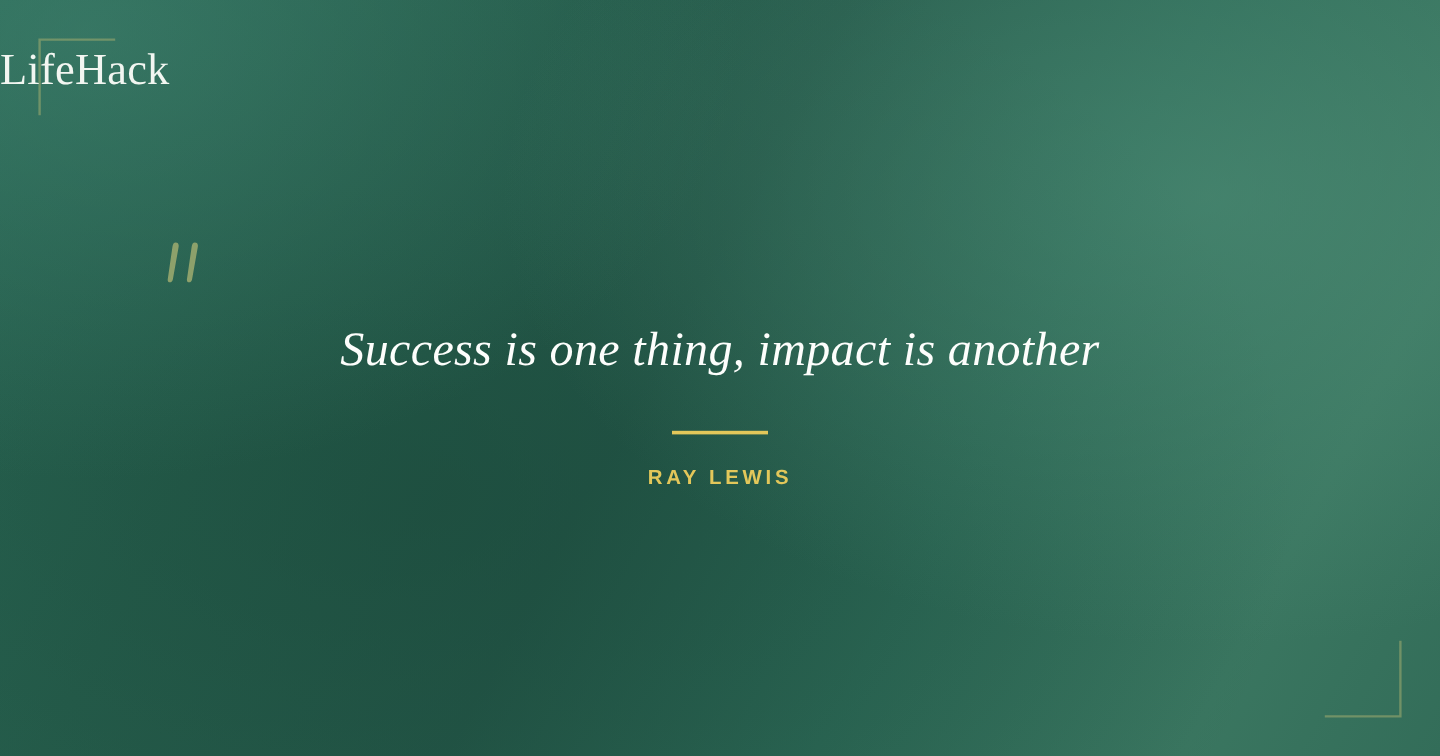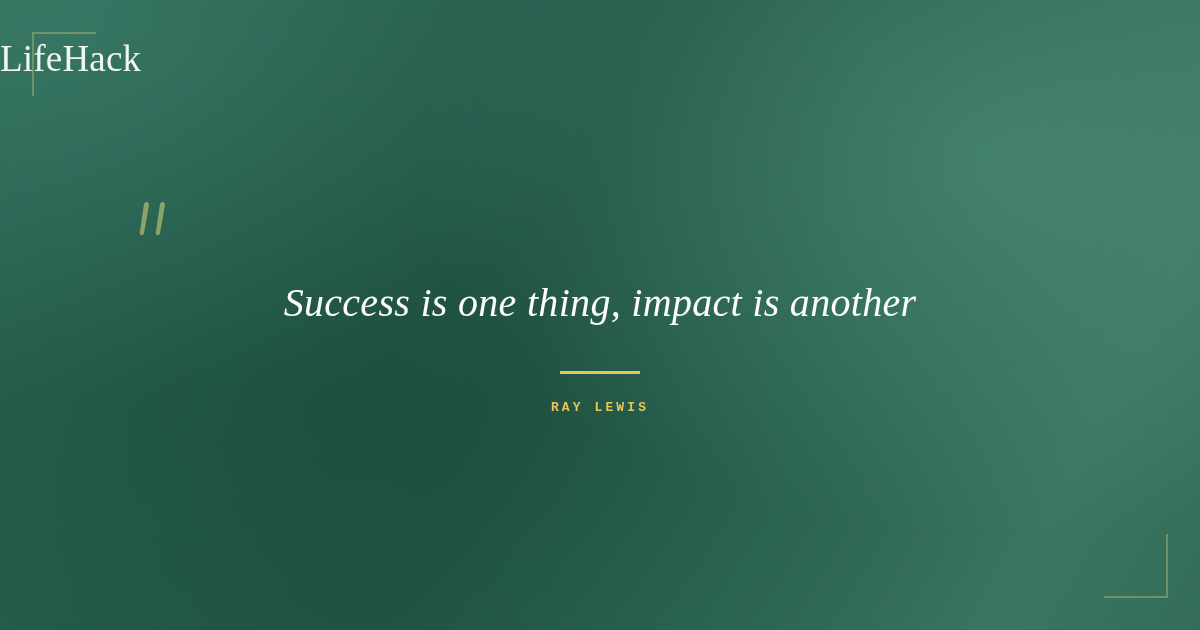--- a/index.html
+++ b/index.html
@@ -76,37 +76,37 @@
     width: 100%;
     text-align: center;
   }
   .quote-text {
     font-family: "Liberation Serif", "DejaVu Serif", serif;
     font-style: italic;
     font-size: 40px;
     line-height: 1.24;
     color: #fdfefc;
     letter-spacing: 0.3px;
-    margin: 12px;
+    margin: 0;
     padding: 0 120px;
     font-weight: 400;
   }
 
   .divider {
     width: 80px;
     height: 3px;
     background: #e3c75a;
     margin: 43px auto 0 auto;
     border: 0;
   }
 
   .author {
     margin-top: 26px;
-    font-family: Liberation Mono, monospace;
-    font-size: 13px;
+    font-family: Liberation Sans, sans-serif;
+    font-size: 17px;
     font-weight: 700;
     letter-spacing: 3.1px;
     color: #e3c75a;
     text-transform: uppercase;
     text-align: center;
   }
 </style>
 </head>
 <body>
 

